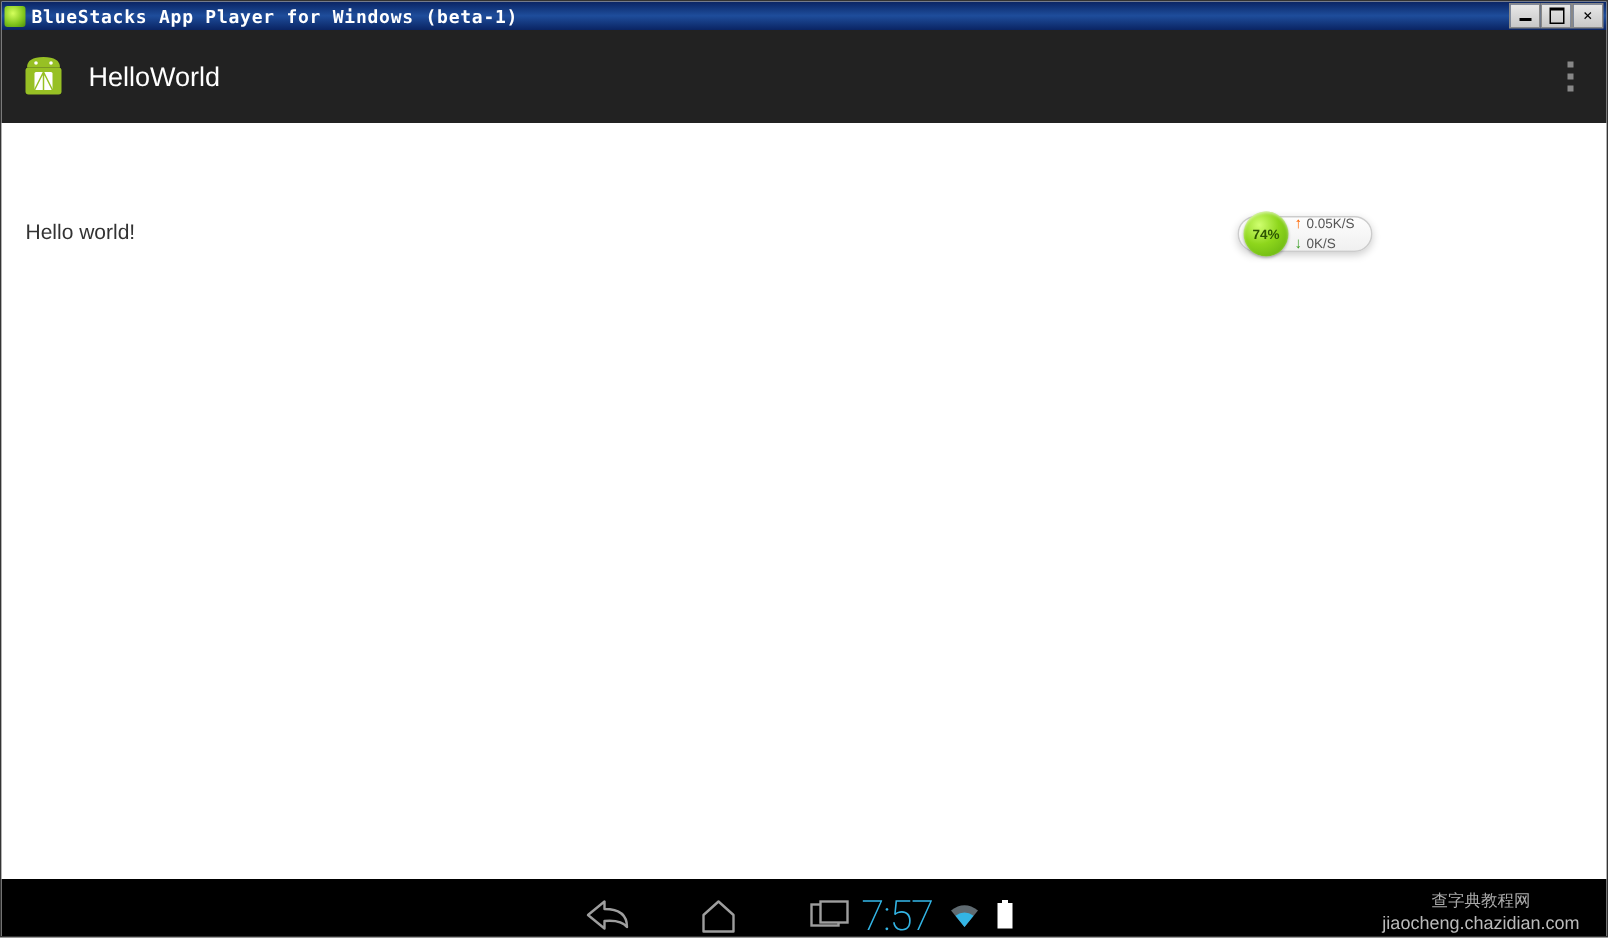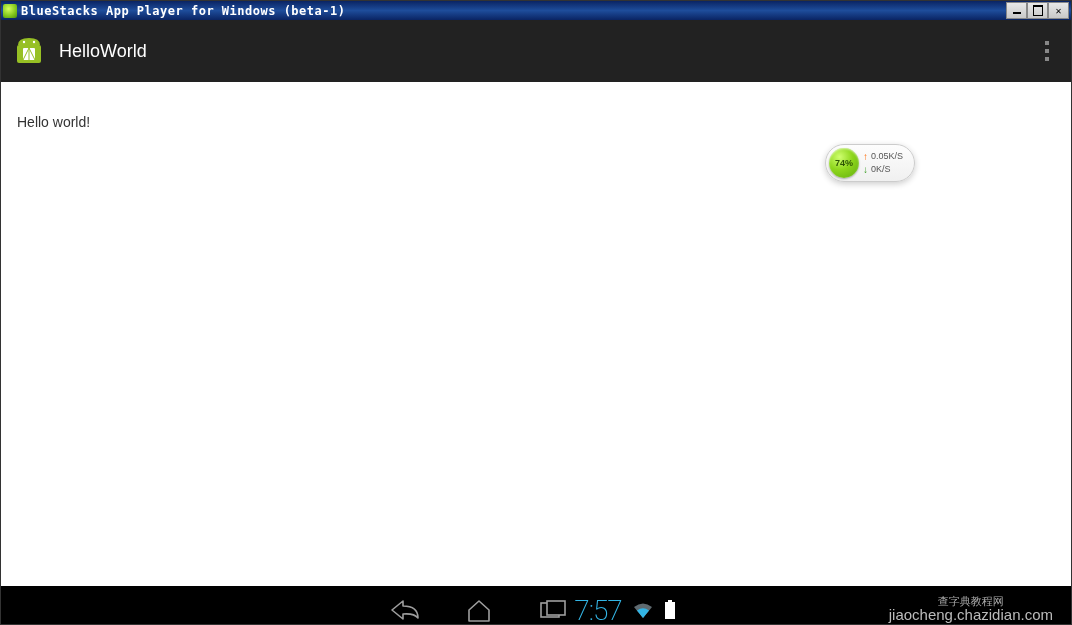--- a/index.html
+++ b/index.html
@@ -126,28 +126,29 @@
     .content {
       flex: 1;
       background: #ffffff;
       padding: 32px 16px;
       height: calc(100% - 19px - 50px - 48px - 2px);
       position: relative;
     }
     .hello-text {
       color: #333;
       font-size: 14px;
+      margin-top: 32px;
     }
     
     .net-widget {
       position: absolute;
       top: 62px;
       right: 156px;
       width: 90px;
-      height: 38px;
+      height: 24px;
       background: linear-gradient(to bottom, #fdfdfd, #f0f0f0);
       border: 1px solid #ccc;
       border-radius: 19px;
       box-shadow: 0 2px 6px rgba(0,0,0,0.2);
       display: flex;
       align-items: center;
       padding: 2px 6px 2px 3px;
       gap: 4px;
       z-index: 10;
     }
@@ -233,21 +234,21 @@
       right: 18px;
       color: #aaa;
       font-size: 11px;
       font-family: "SimSun", sans-serif;
       text-align: center;
       line-height: 14px;
       pointer-events: none;
       z-index: 20;
     }
     .watermark-sub {
-      font-size: 15px;
+      font-size: 12px;
       color: #bbb;
     }
   </style>
 </head>
 <body>
 
 <div class="win-titlebar">
   <div class="win-title-left">
     <div class="win-icon"></div>
     <span class="win-title-text">BlueStacks App Player for Windows (beta-1)</span>

